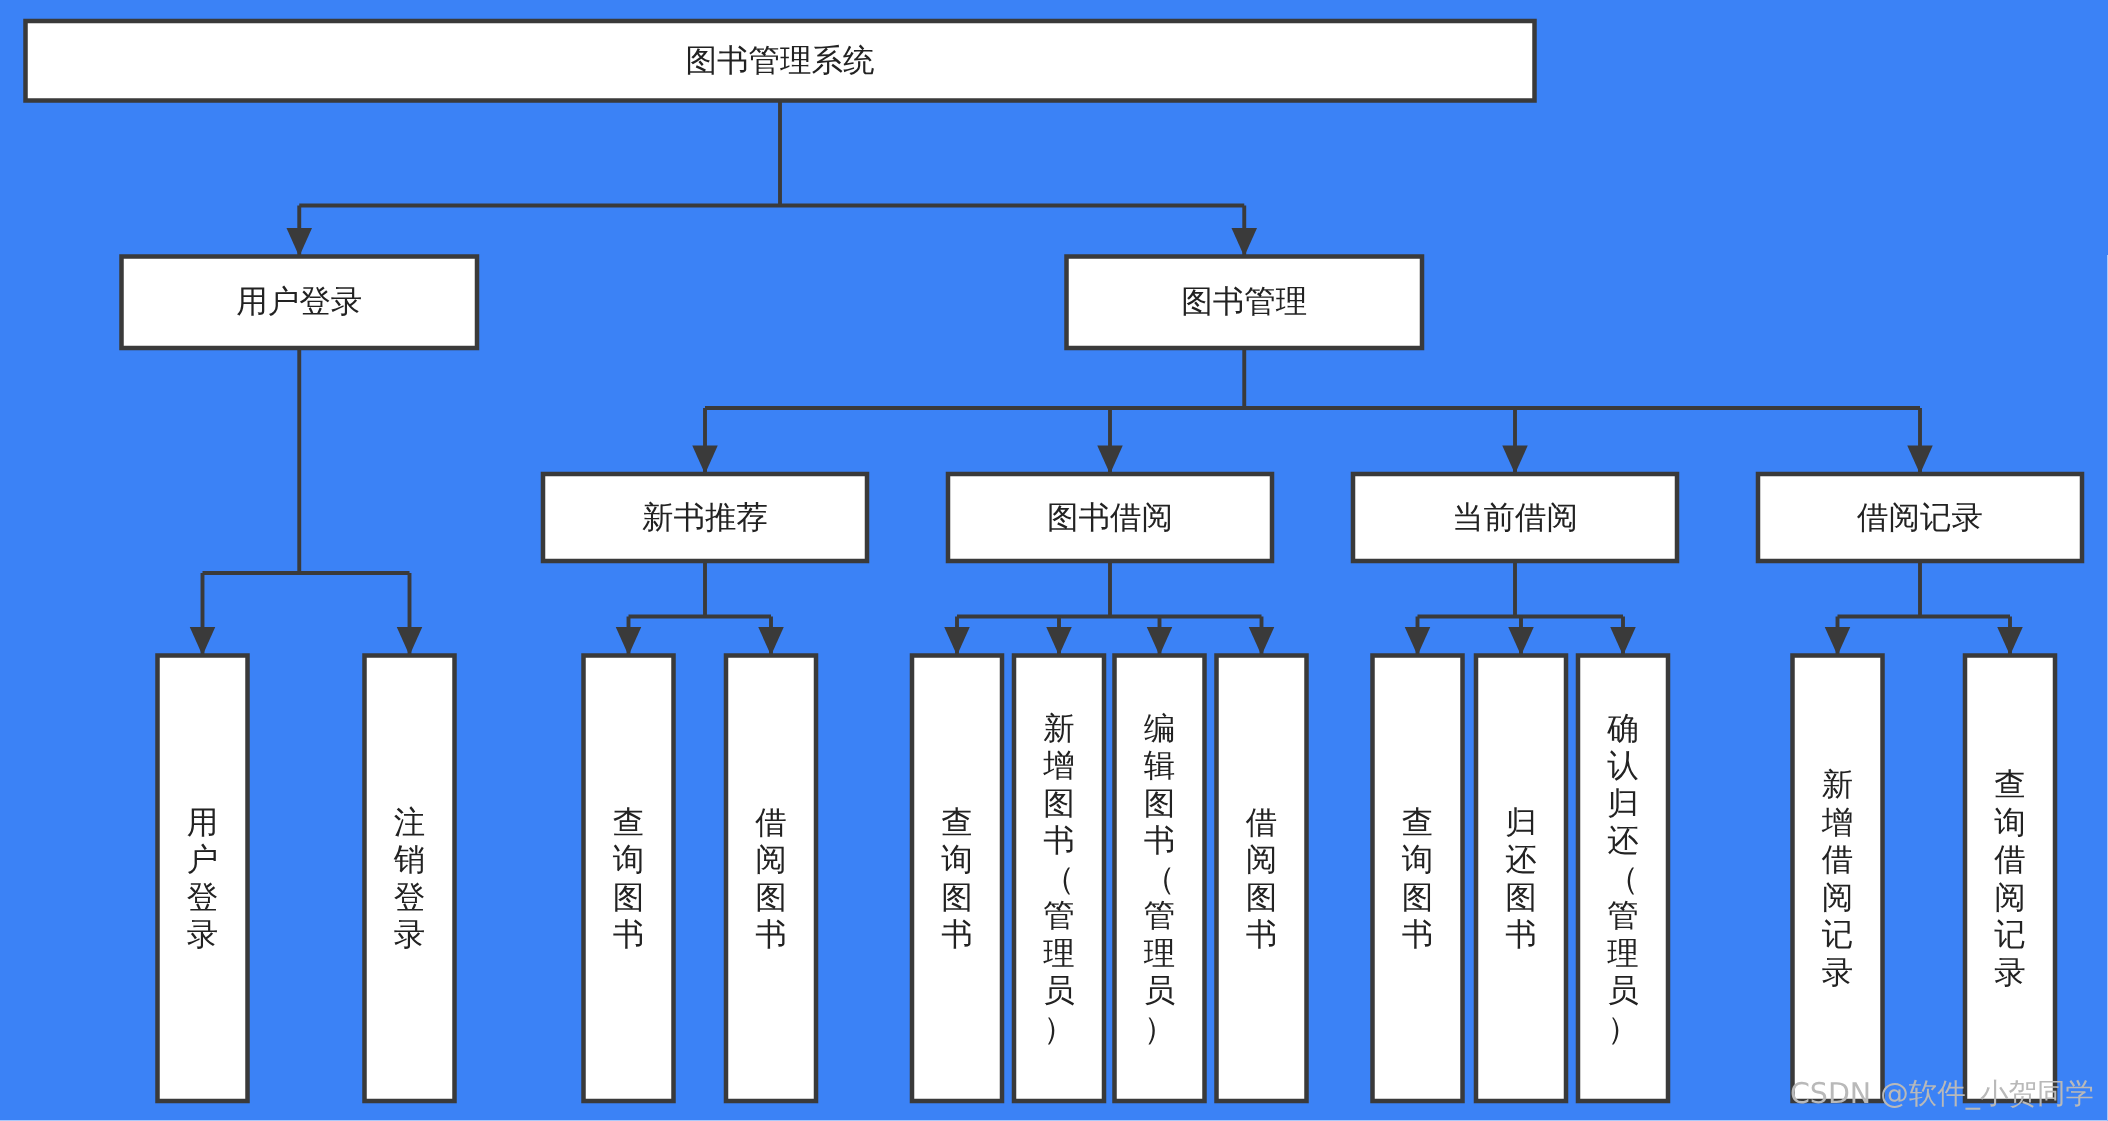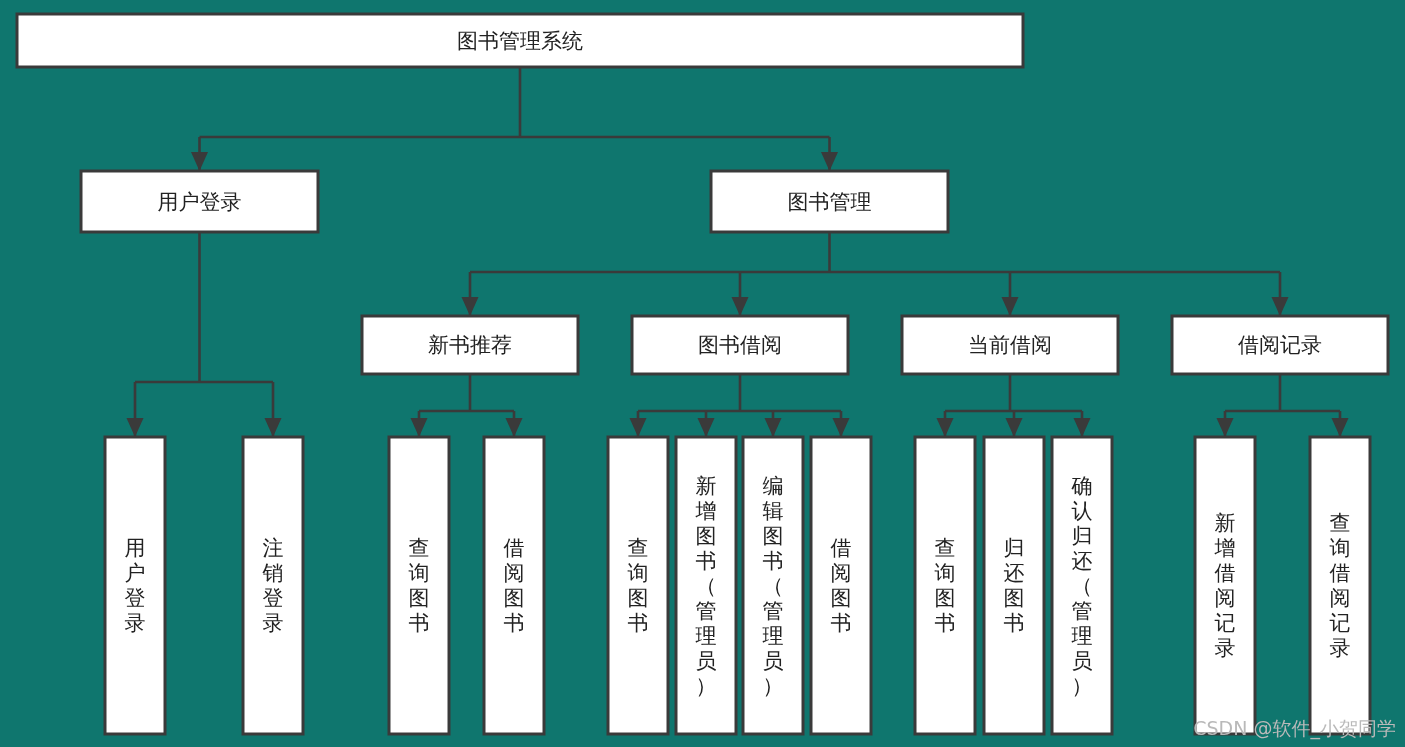--- a/index.html
+++ b/index.html
@@ -8,21 +8,21 @@
     padding: 0;
     background: #ffffff;
   }
   body {
     font-family: "DejaVu Sans", "Liberation Sans", sans-serif;
   }
   #diagram-root {
     position: relative;
     width: 1405px;
     height: 747px;
-    background: #0f766e;
+    background: #3b82f6;
     overflow: hidden;
   }
   svg#tree-svg {
     position: absolute;
     left: 0;
     top: 0;
     width: 1405px;
     height: 747px;
     display: block;
   }

